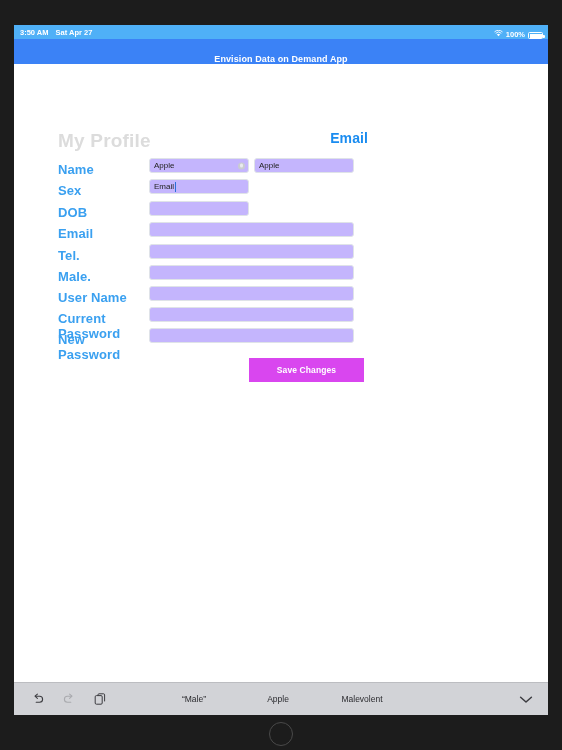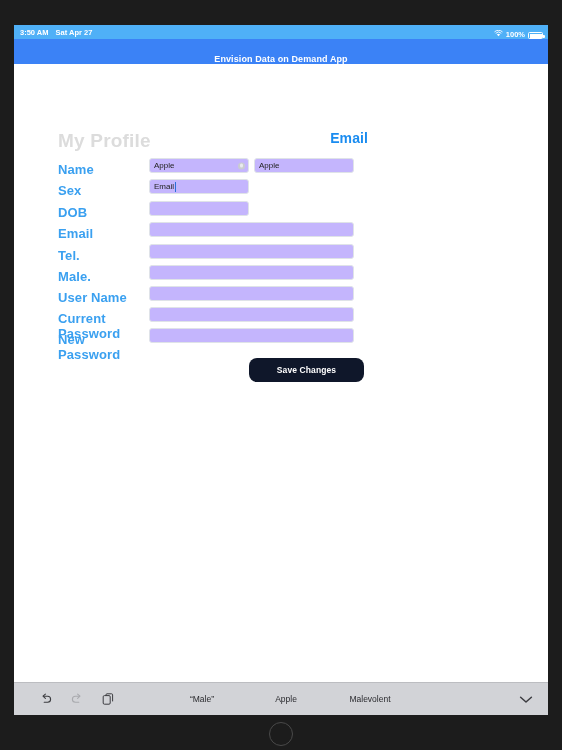--- a/index.html
+++ b/index.html
@@ -211,43 +211,42 @@
 
   #save-row {
     margin-top: 9px;
     display: flex;
     justify-content: flex-start;
     padding-left: 191px;
   }
   #save-button {
     width: 115px;
     height: 24px;
-    background: #0f172a;
+    background: #d946ef;
     border: none;
-    border-radius: 8px;
+    border-radius: 0;
     color: #ffffff;
     font-family: "Liberation Sans", sans-serif;
     font-size: 8.5px;
     font-weight: bold;
     cursor: pointer;
     letter-spacing: 0.1px;
   }
 
   
   #kb-toolbar {
     position: absolute;
     left: 14px;
     top: 682px;
     width: 534px;
     height: 33px;
     background: #d2d3d7;
     border-top: 1px solid #bcbdc1;
     display: flex;
     align-items: center;
-    padding-left: 8px;
   }
   #kb-tools {
     display: flex;
     align-items: center;
     gap: 15px;
     padding-left: 16px;
     flex: none;
   }
   .kb-icon {
     width: 16px;

